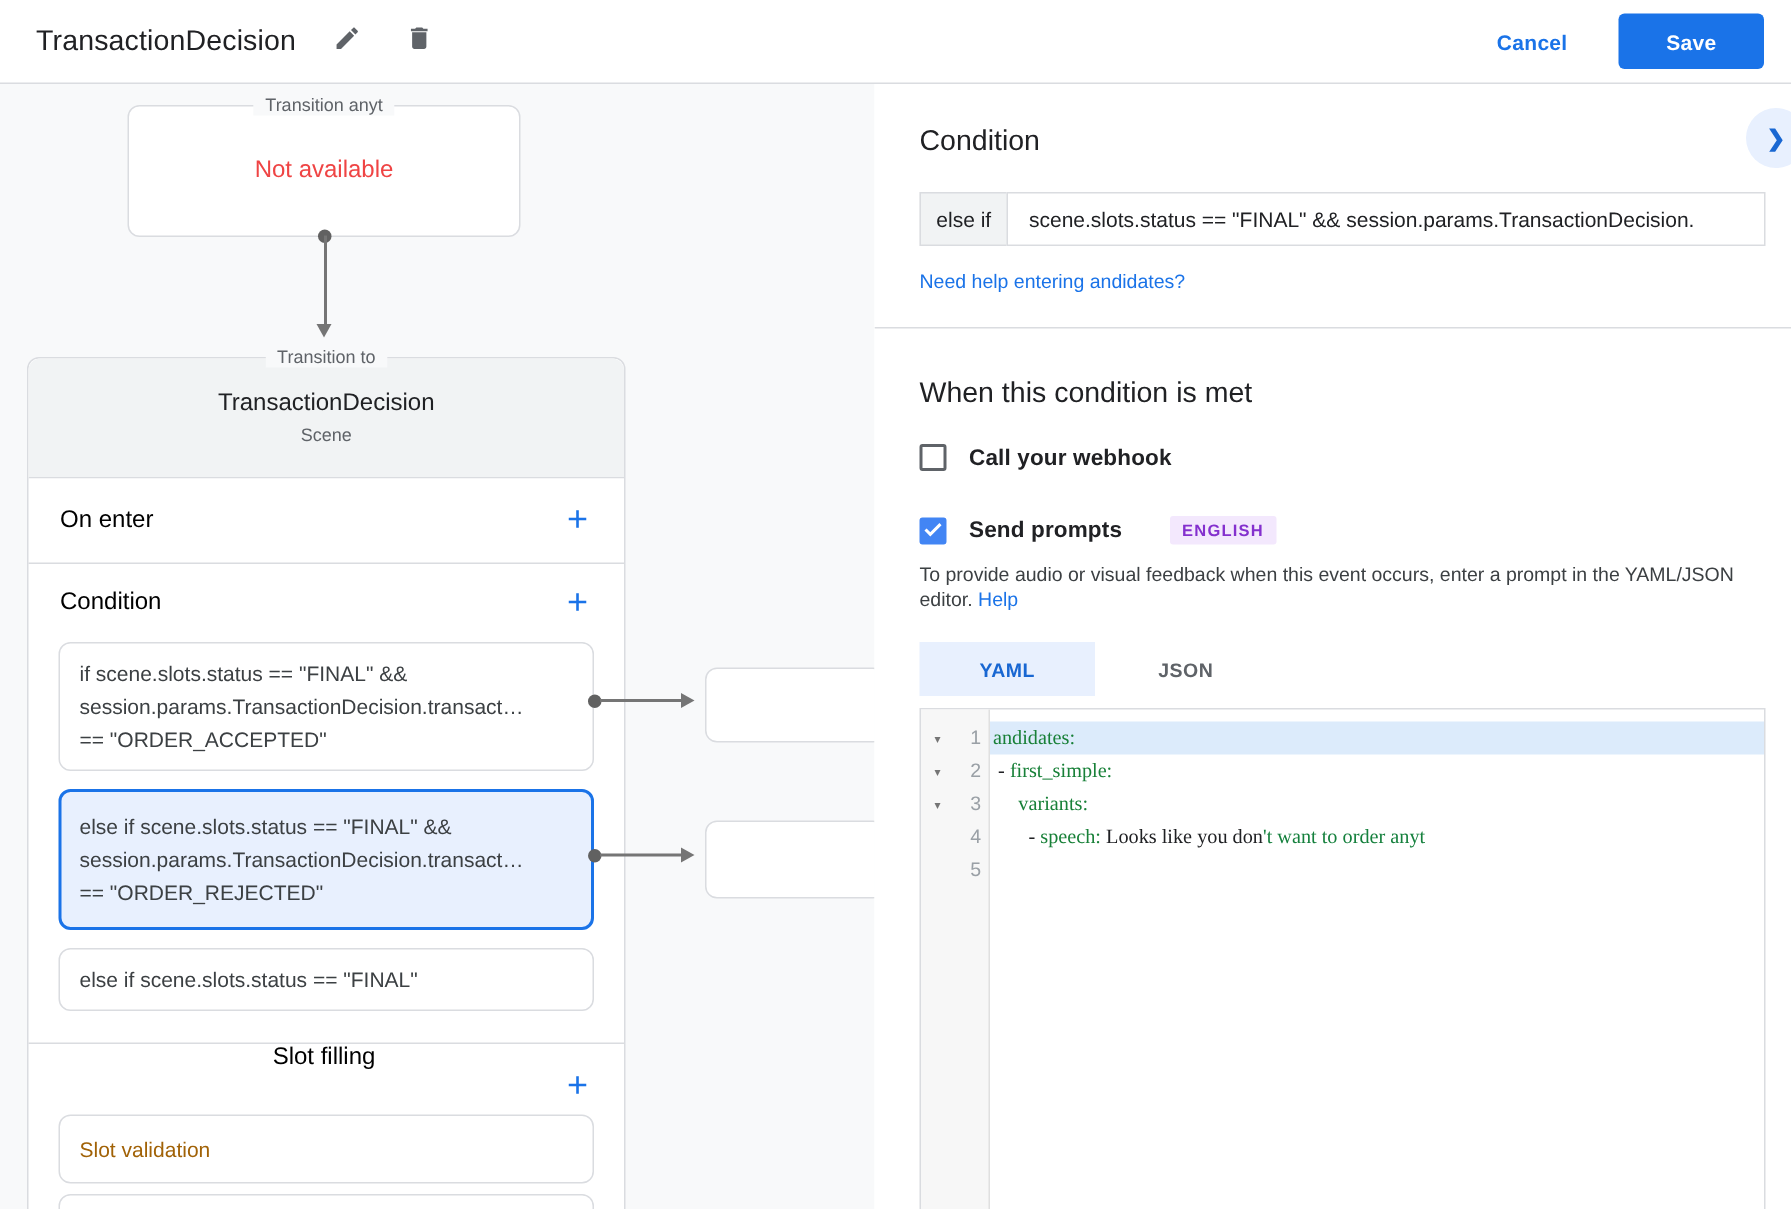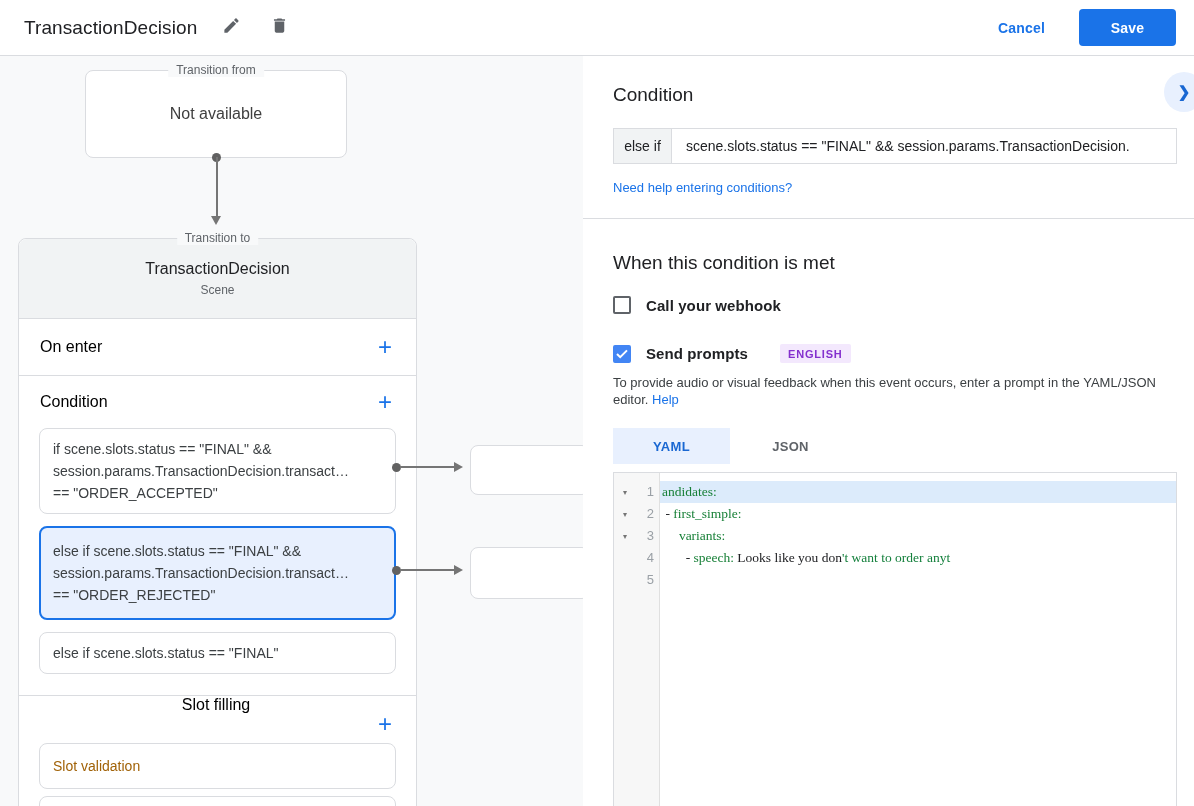--- a/index.html
+++ b/index.html
@@ -17,21 +17,21 @@
   .cancel-btn { color:#1a73e8; font-size:14px; font-weight:700; letter-spacing:.2px; cursor:pointer; }
   .save-btn { background:#1a73e8; color:#fff; font-size:14px; font-weight:700; letter-spacing:.2px;
     border:none; border-radius:4px; width:97px; height:37px; cursor:pointer; }
 
   
   .canvas { position:absolute; left:0; top:56px; width:583px; height:750px; background:#f8f9fa; overflow:hidden; }
   .fbox { position:absolute; border:1px solid #dadce0; border-radius:8px; background:#fff; }
   .fbox-label { position:absolute; top:-8px; left:50%; transform:translateX(-50%); font-size:12px;
     color:#5f6368; padding:0 8px; background:#f8f9fa; white-space:nowrap; }
   .tf-box { left:85px; top:14px; width:262px; height:88px; display:flex; align-items:center; justify-content:center; }
-  .tf-value { font-size:16px; color:#404040; }
+  .tf-value { font-size:16px; color:#ef4444; }
 
   .dot { position:absolute; width:9px; height:9px; border-radius:50%; background:#616161; }
   .vline { position:absolute; width:2px; background:#757575; }
   .hline { position:absolute; height:2px; background:#757575; }
   .arrow-down { position:absolute; width:0; height:0; border-left:5px solid transparent;
     border-right:5px solid transparent; border-top:9px solid #757575; }
   .arrow-right { position:absolute; width:0; height:0; border-top:5px solid transparent;
     border-bottom:5px solid transparent; border-left:9px solid #757575; }
 
   .scene-card { position:absolute; left:18px; top:182px; width:399px; height:640px;
@@ -124,21 +124,21 @@
     </div>
     <div class="header-right">
       <div class="cancel-btn">Cancel</div>
       <button class="save-btn">Save</button>
     </div>
   </div>
 
   <div class="canvas">
 
     <div class="fbox tf-box">
-      <span class="fbox-label">Transition from</span>
+      <span class="fbox-label">Transition anyt</span>
       <span class="tf-value">Not available</span>
     </div>
 
     <div class="dot" style="left:212px; top:97px;"></div>
     <div class="vline" style="left:215.5px; top:101px; height:60px;"></div>
     <div class="arrow-down" style="left:211px; top:160px;"></div>
 
     <div class="scene-card">
       <span class="fbox-label">Transition to</span>
       <div class="scene-header">
@@ -197,21 +197,21 @@
   <div class="panel">
     <div class="panel-heading" style="top:28px;">Condition</div>
     <div class="collapse-btn">
       <span style="color:#1967d2; font-size:15px; font-weight:700;">❯</span>
     </div>
 
     <div class="cond-row">
       <div class="cond-op">else if</div>
       <input class="cond-input" type="text" value="scene.slots.status == &quot;FINAL&quot; &amp;&amp; session.params.TransactionDecision." style="">
     </div>
-    <a class="link help-link">Need help entering conditions?</a>
+    <a class="link help-link">Need help entering andidates?</a>
 
     <div class="panel-divider"></div>
 
     <div class="panel-heading" style="top:196px;">When this condition is met</div>
 
     <div class="checkbox-row" style="top:240px;">
       <div class="checkbox"></div>
       <span class="cb-label">Call your webhook</span>
     </div>
 

